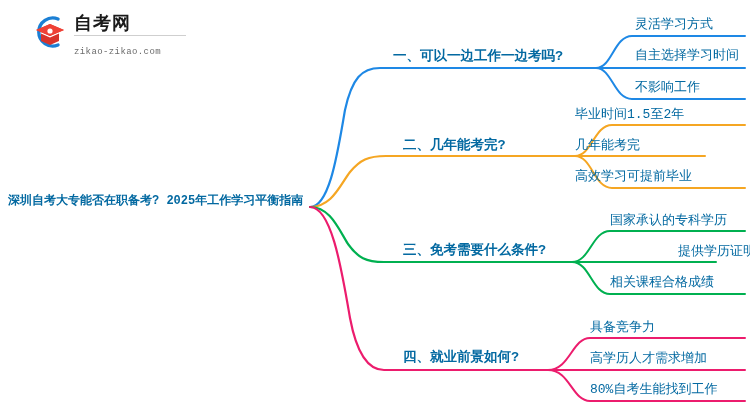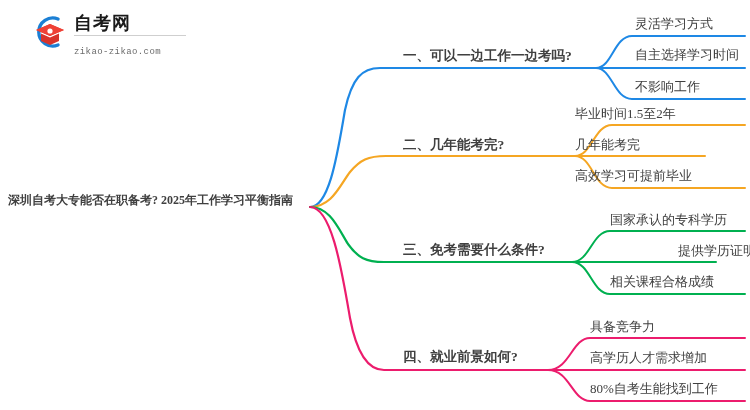--- a/index.html
+++ b/index.html
@@ -78,22 +78,22 @@
     left: 0;
     top: 0;
     width: 750px;
     height: 410px;
     pointer-events: none;
   }
 
   
   .node-label {
     position: absolute;
-    font-family: Liberation Serif, serif;
-    color: #404040;
+    font-family: Liberation Mono, monospace;
+    color: #0369a1;
     white-space: nowrap;
   }
   #root-title {
     left: 8px;
     top: 192px;
     font-size: 12px;
     font-weight: bold;
     letter-spacing: 0px;
   }
   .branch-label {
@@ -153,21 +153,21 @@
     <g>
       <path d="M310,207 C332,207 342,272 350,318 C356,350 366,370 384,370 L548,370" fill="none" stroke="#ec1c6d" stroke-width="2.2" stroke-linecap="round"></path>
       <path d="M548,370 C570,370 572,338 590,338 L745,338" fill="none" stroke="#ec1c6d" stroke-width="2" stroke-linecap="round"></path>
       <path d="M548,370 L745,370" fill="none" stroke="#ec1c6d" stroke-width="2" stroke-linecap="round"></path>
       <path d="M548,370 C570,370 572,401 590,401 L745,401" fill="none" stroke="#ec1c6d" stroke-width="2" stroke-linecap="round"></path>
     </g>
   </svg>
 
   <div class="node-label" id="root-title">深圳自考大专能否在职备考? 2025年工作学习平衡指南</div>
 
-  <div class="node-label branch-label" style="left:403px; top:47px;">一、可以一边工作一边考吗?</div>
+  <div class="node-label branch-label" style="left:393px; top:47px;">一、可以一边工作一边考吗?</div>
   <div class="node-label leaf-label" style="left:635px; top:15px;">灵活学习方式</div>
   <div class="node-label leaf-label" style="left:635px; top:46px;">自主选择学习时间</div>
   <div class="node-label leaf-label" style="left:635px; top:78px;">不影响工作</div>
 
   <div class="node-label branch-label" style="left:403px; top:136px;">二、几年能考完?</div>
   <div class="node-label leaf-label" style="left:575px; top:105px;">毕业时间1.5至2年</div>
   <div class="node-label leaf-label" style="left:575px; top:136px;">几年能考完</div>
   <div class="node-label leaf-label" style="left:575px; top:167px;">高效学习可提前毕业</div>
 
   <div class="node-label branch-label" style="left:403px; top:241px;">三、免考需要什么条件?</div>

